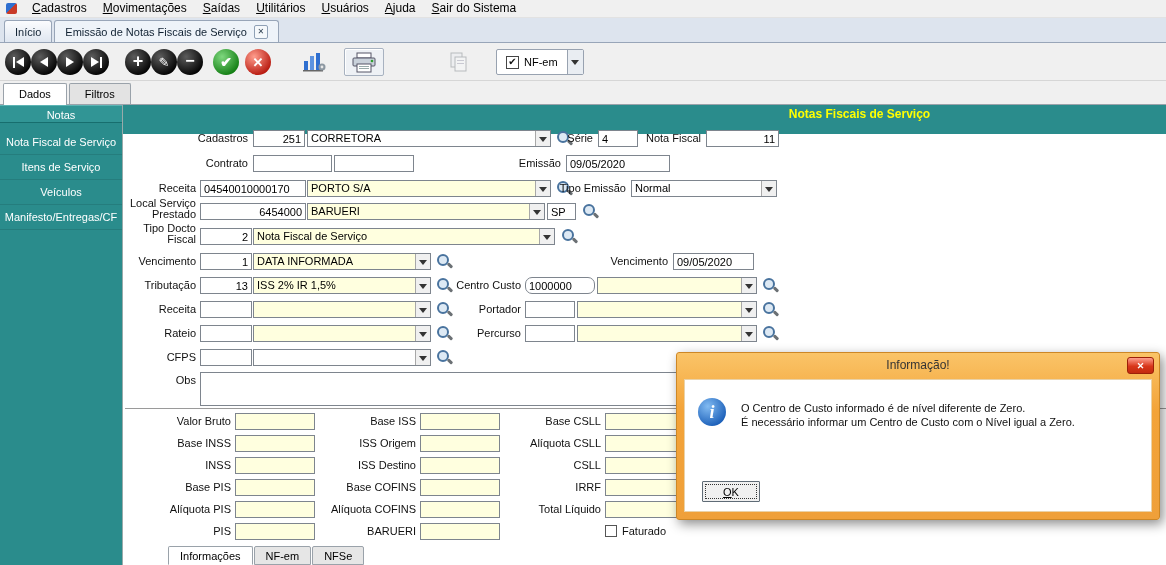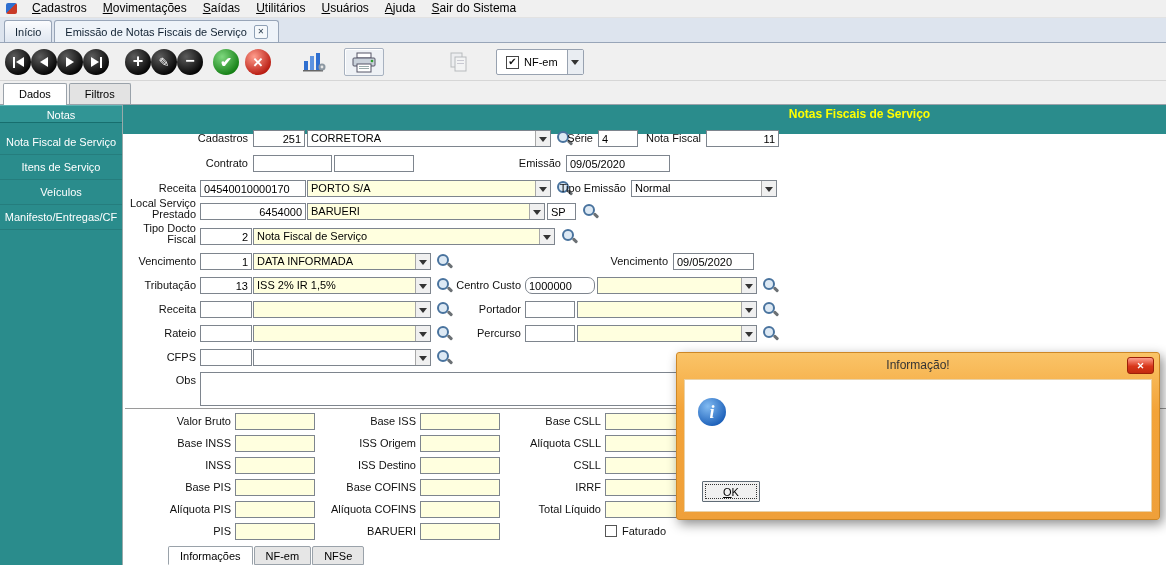--- a/index.html
+++ b/index.html
@@ -410,19 +410,23 @@
       <div class="btab">NF-em</div>
       <div class="btab">NFSe</div>
     </div>
   </div>
 
   <div class="dialog">
     <div class="dialog-title">Informação!</div>
     <div class="dialog-close">✕</div>
     <div class="dialog-body">
       <div class="info-icon">i</div>
+      <div class="dialog-text">
+        <div>O Centro de Custo informado é de nível diferente de Zero.</div>
+        <div>É necessário informar um Centro de Custo com o Nível igual a Zero.</div>
+      </div>
       <button class="ok-btn">
         <span class="btn-label">OK</span>
       </button>
     </div>
   </div>
 
 </div>
 
 </body></html>

